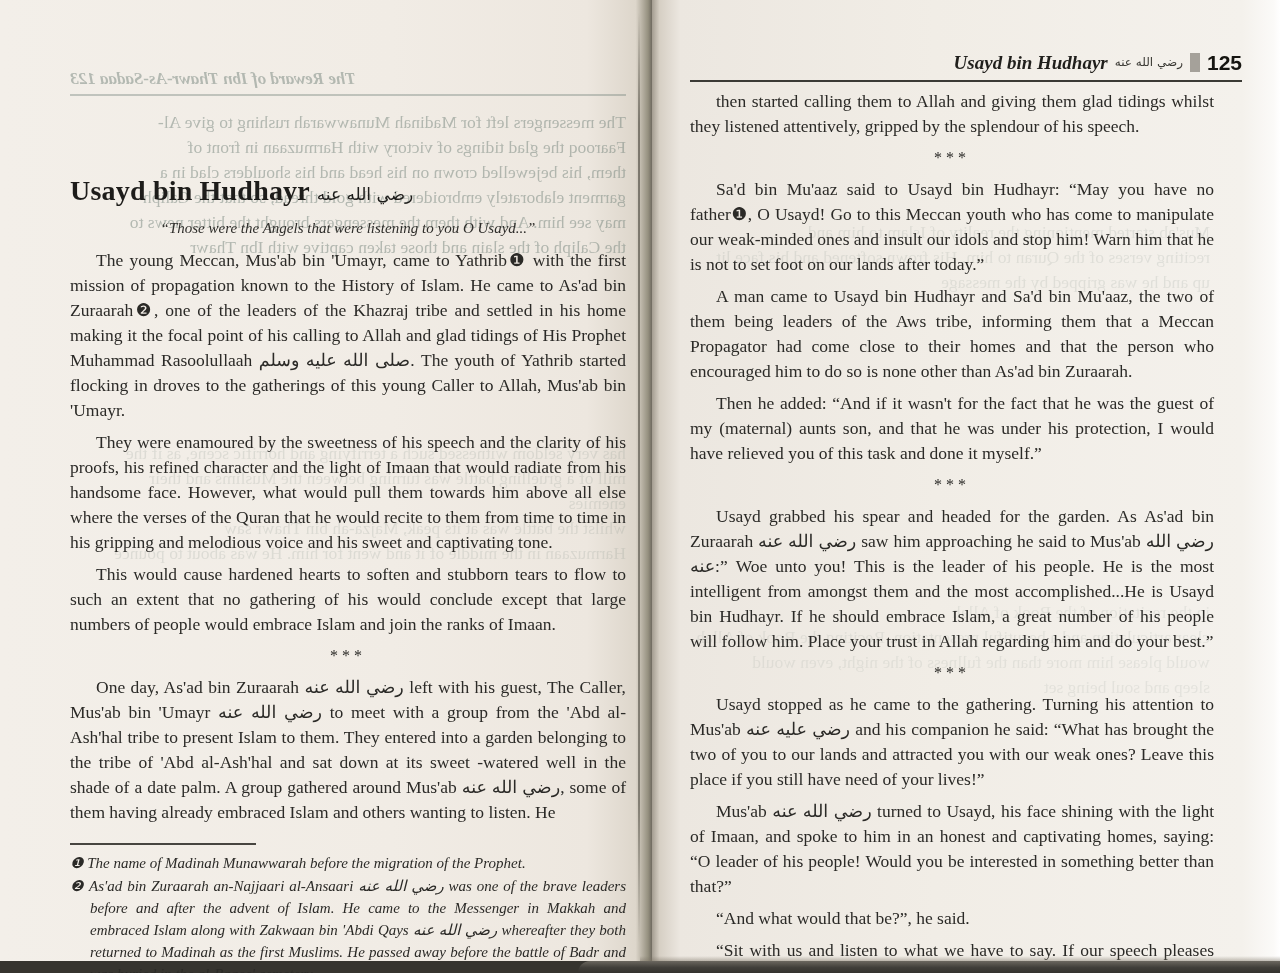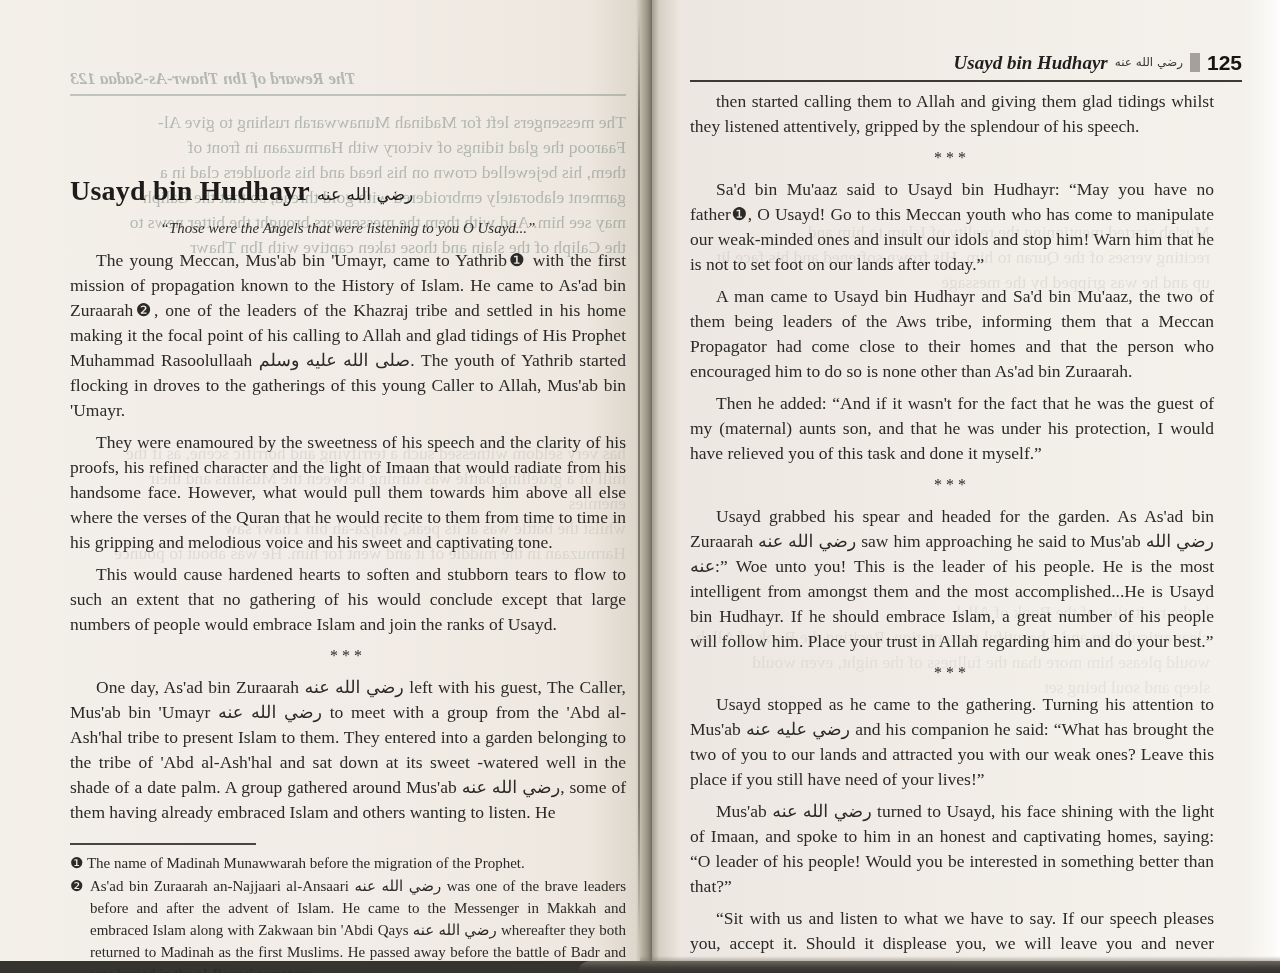--- a/index.html
+++ b/index.html
@@ -60,21 +60,21 @@
     margin:7px 0 0;text-align:justify;text-indent:26px;
   }
   .sep{
     text-align:center;font-size:16px;letter-spacing:4px;
     margin:6px 0 2px;color:#2b2a27;
   }
   .fn-rule{
     width:186px;border:0;border-top:2px solid #474540;margin:18px 0 7px;
   }
   .footnotes{font-size:15px;line-height:22px;color:#2b2a27;}
-  .fn{margin:0 0 1px;text-align:justify;padding-left:20px;text-indent:-20px;}
+  .fn{margin:0 0 1px;text-align:justify;padding-left:20px;text-indent:-20px;font-style:italic;}
 
   
   .bleed{
     position:absolute;transform:scaleX(-1);color:#76857d;pointer-events:none;
     font-size:17.5px;line-height:25px;
   }
   .bleed-top{left:0;top:20px;width:556px;opacity:.5;}
   .bleed-head{
     display:flex;justify-content:flex-end;align-items:center;gap:8px;
     font-style:italic;font-weight:bold;font-size:17px;
@@ -135,21 +135,21 @@
 
         <h1 class="chapter">
           <span>Usayd bin Hudhayr</span>
           <span class="ar">رضي الله عنه</span>
         </h1>
 
         <div class="quote">“Those were the Angels that were listening to you O Usayd...”</div>
 
         <p class="para">The young Meccan, Mus'ab bin 'Umayr, came to Yathrib❶ with the first mission of propagation known to the History of Islam. He came to As'ad bin Zuraarah❷, one of the leaders of the Khazraj tribe and settled in his home making it the focal point of his calling to Allah and glad tidings of His Prophet Muhammad Rasoolullaah صلى الله عليه وسلم. The youth of Yathrib started flocking in droves to the gatherings of this young Caller to Allah, Mus'ab bin 'Umayr.</p>
         <p class="para">They were enamoured by the sweetness of his speech and the clarity of his proofs, his refined character and the light of Imaan that would radiate from his handsome face. However, what would pull them towards him above all else where the verses of the Quran that he would recite to them from time to time in his gripping and melodious voice and his sweet and captivating tone.</p>
-        <p class="para">This would cause hardened hearts to soften and stubborn tears to flow to such an extent that no gathering of his would conclude except that large numbers of people would embrace Islam and join the ranks of Usayd.</p>
+        <p class="para">This would cause hardened hearts to soften and stubborn tears to flow to such an extent that no gathering of his would conclude except that large numbers of people would embrace Islam and join the ranks of Imaan.</p>
 
         <div class="sep">***</div>
 
         <p class="para">One day, As'ad bin Zuraarah رضي الله عنه left with his guest, The Caller, Mus'ab bin 'Umayr رضي الله عنه to meet with a group from the 'Abd al-Ash'hal tribe to present Islam to them. They entered into a garden belonging to the tribe of 'Abd al-Ash'hal and sat down at its sweet -watered well in the shade of a date palm. A group gathered around Mus'ab رضي الله عنه, some of them having already embraced Islam and others wanting to listen. He</p>
 
         <hr class="fn-rule">
         <div class="footnotes">
           <p class="fn">❶ The name of Madinah Munawwarah before the migration of the Prophet.</p>
           <p class="fn">❷ As'ad bin Zuraarah an-Najjaari al-Ansaari رضي الله عنه was one of the brave leaders before and after the advent of Islam. He came to the Messenger in Makkah and embraced Islam along with Zakwaan bin 'Abdi Qays رضي الله عنه whereafter they both returned to Madinah as the first Muslims. He passed away before the battle of Badr and was buried in the al-Baqee' cemetery.</p>
         </div>
@@ -182,20 +182,21 @@
       <p class="para">then started calling them to Allah and giving them glad tidings whilst they listened attentively, gripped by the splendour of his speech.</p>
       <div class="sep">***</div>
       <p class="para">Sa'd bin Mu'aaz said to Usayd bin Hudhayr: “May you have no father❶, O Usayd! Go to this Meccan youth who has come to manipulate our weak-minded ones and insult our idols and stop him! Warn him that he is not to set foot on our lands after today.”</p>
       <p class="para">A man came to Usayd bin Hudhayr and Sa'd bin Mu'aaz, the two of them being leaders of the Aws tribe, informing them that a Meccan Propagator had come close to their homes and that the person who encouraged him to do so is none other than As'ad bin Zuraarah.</p>
       <p class="para">Then he added: “And if it wasn't for the fact that he was the guest of my (maternal) aunts son, and that he was under his protection, I would have relieved you of this task and done it myself.”</p>
       <div class="sep">***</div>
       <p class="para">Usayd grabbed his spear and headed for the garden. As As'ad bin Zuraarah رضي الله عنه saw him approaching he said to Mus'ab رضي الله عنه:” Woe unto you! This is the leader of his people. He is the most intelligent from amongst them and the most accomplished...He is Usayd bin Hudhayr. If he should embrace Islam, a great number of his people will follow him. Place your trust in Allah regarding him and do your best.”</p>
       <div class="sep">***</div>
       <p class="para">Usayd stopped as he came to the gathering. Turning his attention to Mus'ab رضي عليه عنه and his companion he said: “What has brought the two of you to our lands and attracted you with our weak ones? Leave this place if you still have need of your lives!”</p>
       <p class="para">Mus'ab رضي الله عنه turned to Usayd, his face shining with the light of Imaan, and spoke to him in an honest and captivating homes, saying: “O leader of his people! Would you be interested in something better than that?”</p>
+      <p class="para">“And what would that be?”, he said.</p>
       <p class="para">“Sit with us and listen to what we have to say. If our speech pleases you, accept it. Should it displease you, we will leave you and never return.”</p>
 
     </div>
   </div>
 
   <div class="bottom-soft"></div>
   <div class="bottom-strip"></div>
 </div>
 
 </body></html>

